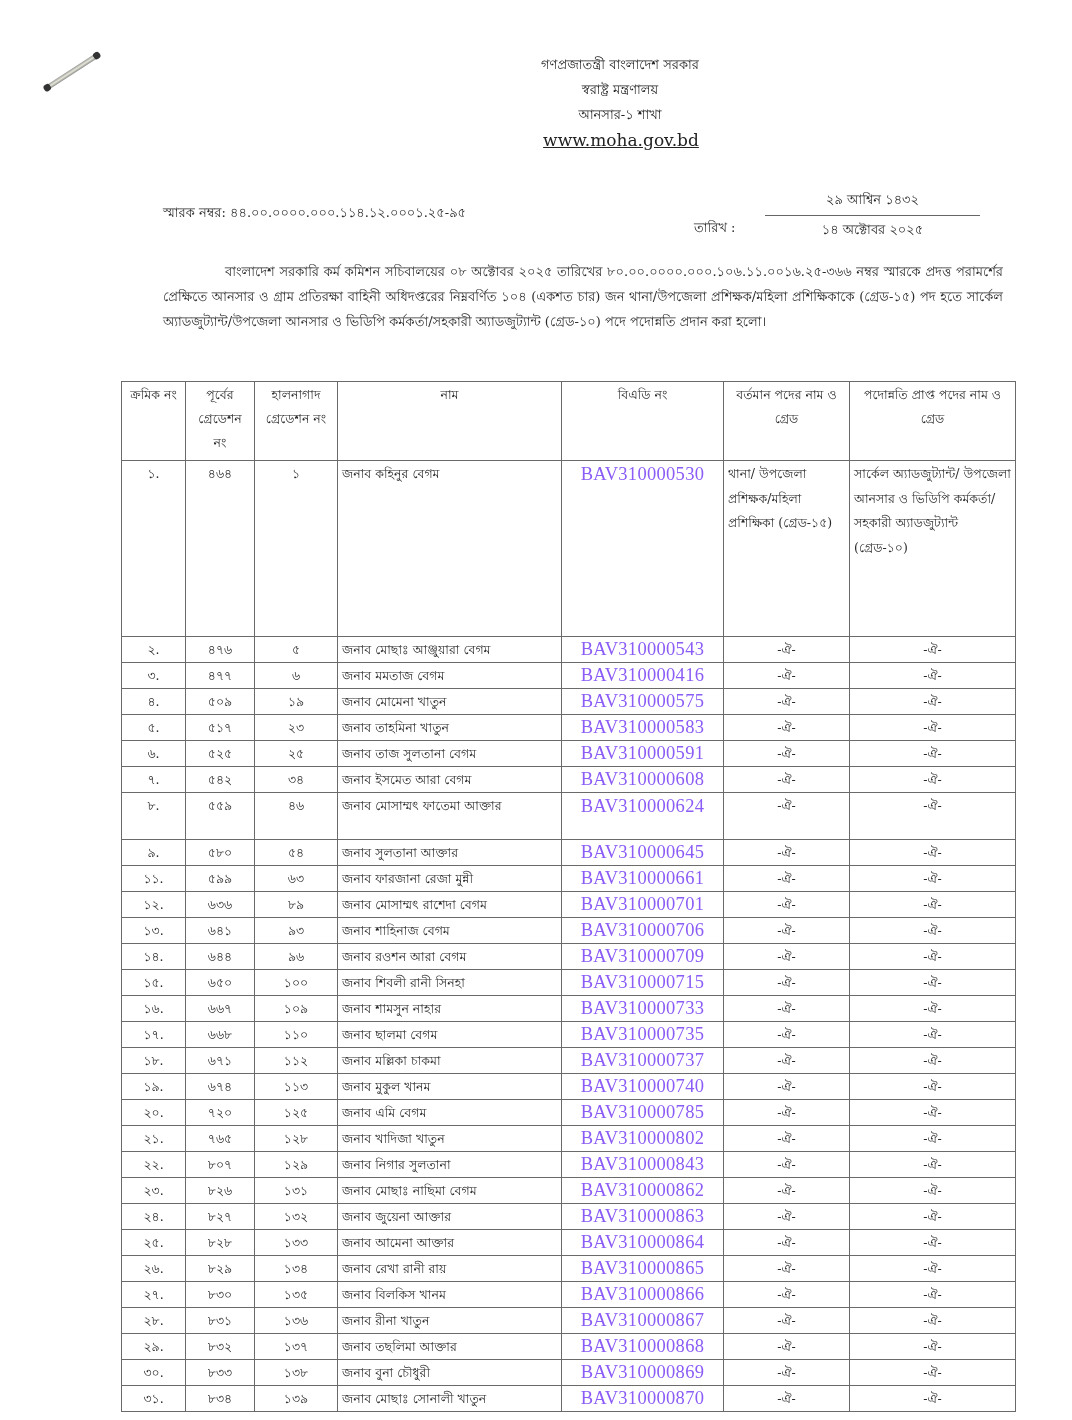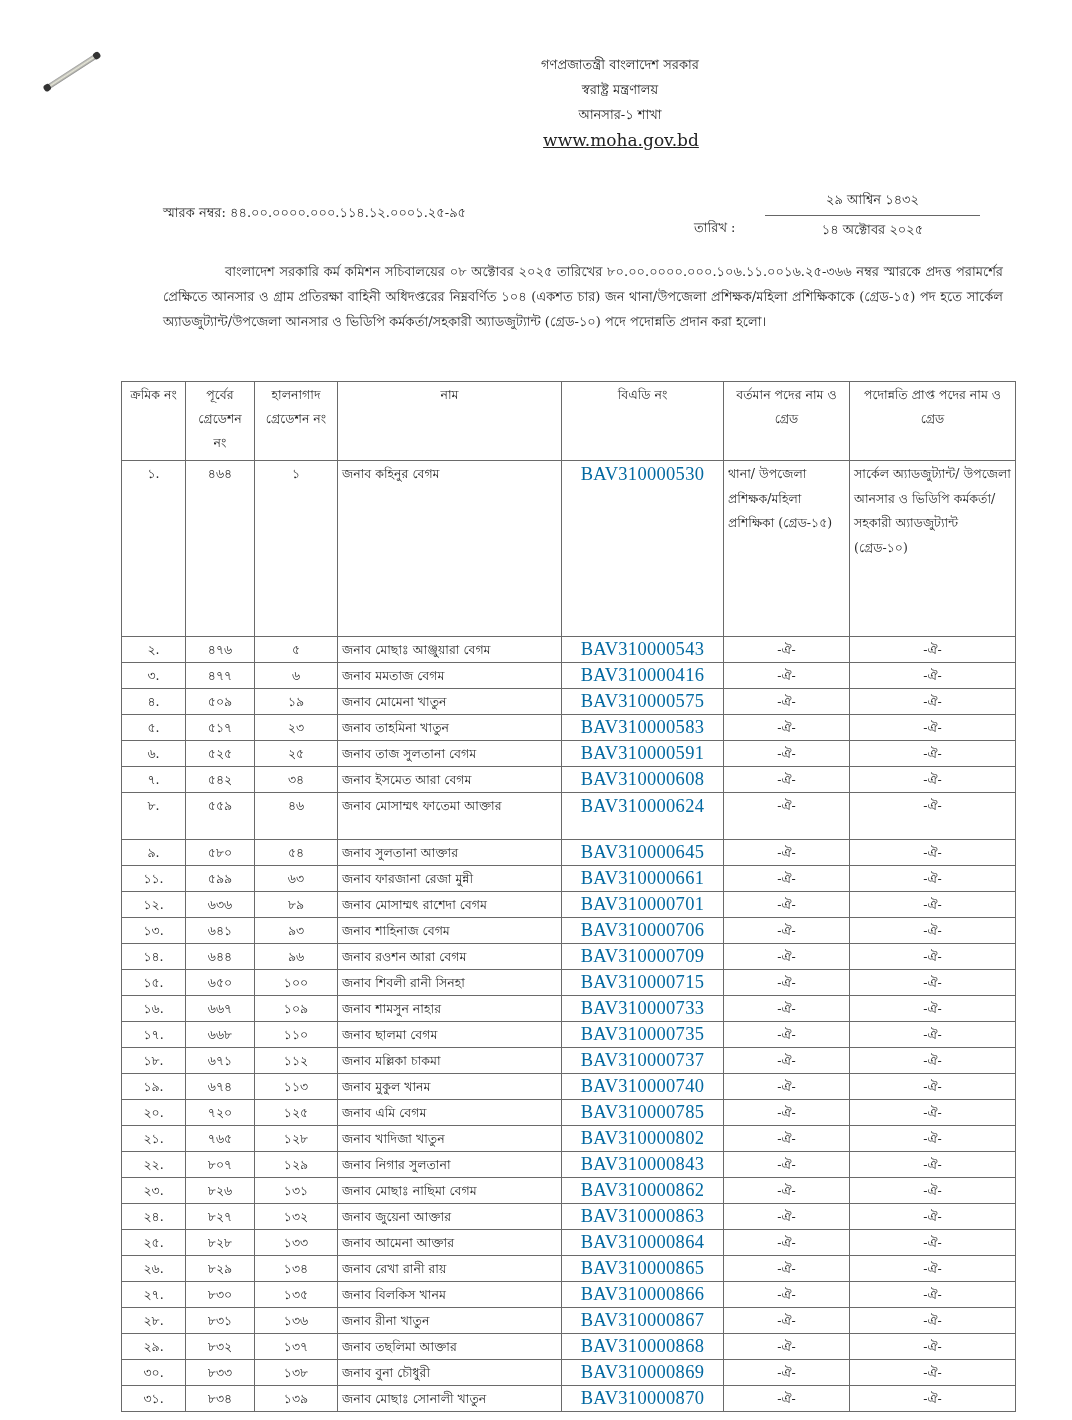--- a/index.html
+++ b/index.html
@@ -33,21 +33,21 @@
   }
 
   table {
     position:absolute; left:121px; top:381px; width:894px;
     border-collapse:collapse; table-layout:fixed;
     font-size:12.5px; color:#2a2a2a;
   }
   td, th { border:1px solid #6a6a6a; vertical-align:top; padding:1px 4px; font-weight:normal; }
   th { text-align:center; line-height:24px; height:76px; }
   td.c { text-align:center; }
-  td.bav { font-family:"Liberation Serif", serif; font-size:18.5px; text-align:center; letter-spacing:0.3px; line-height:24px; color:#0369a1; }
+  td.bav { font-family:"Liberation Serif", serif; font-size:18.5px; text-align:center; letter-spacing:0.3px; line-height:24px; color:#8b5cf6; }
   tr.r td { height:23px; line-height:23px; }
   tr.first td { height:173px; line-height:24.5px; }
   tr.tall td { height:44px; line-height:24px; }
 </style>
 </head>
 <body>
 
 <div class="pen"></div>
 
 <div class="hdr" style="top:52px;">

